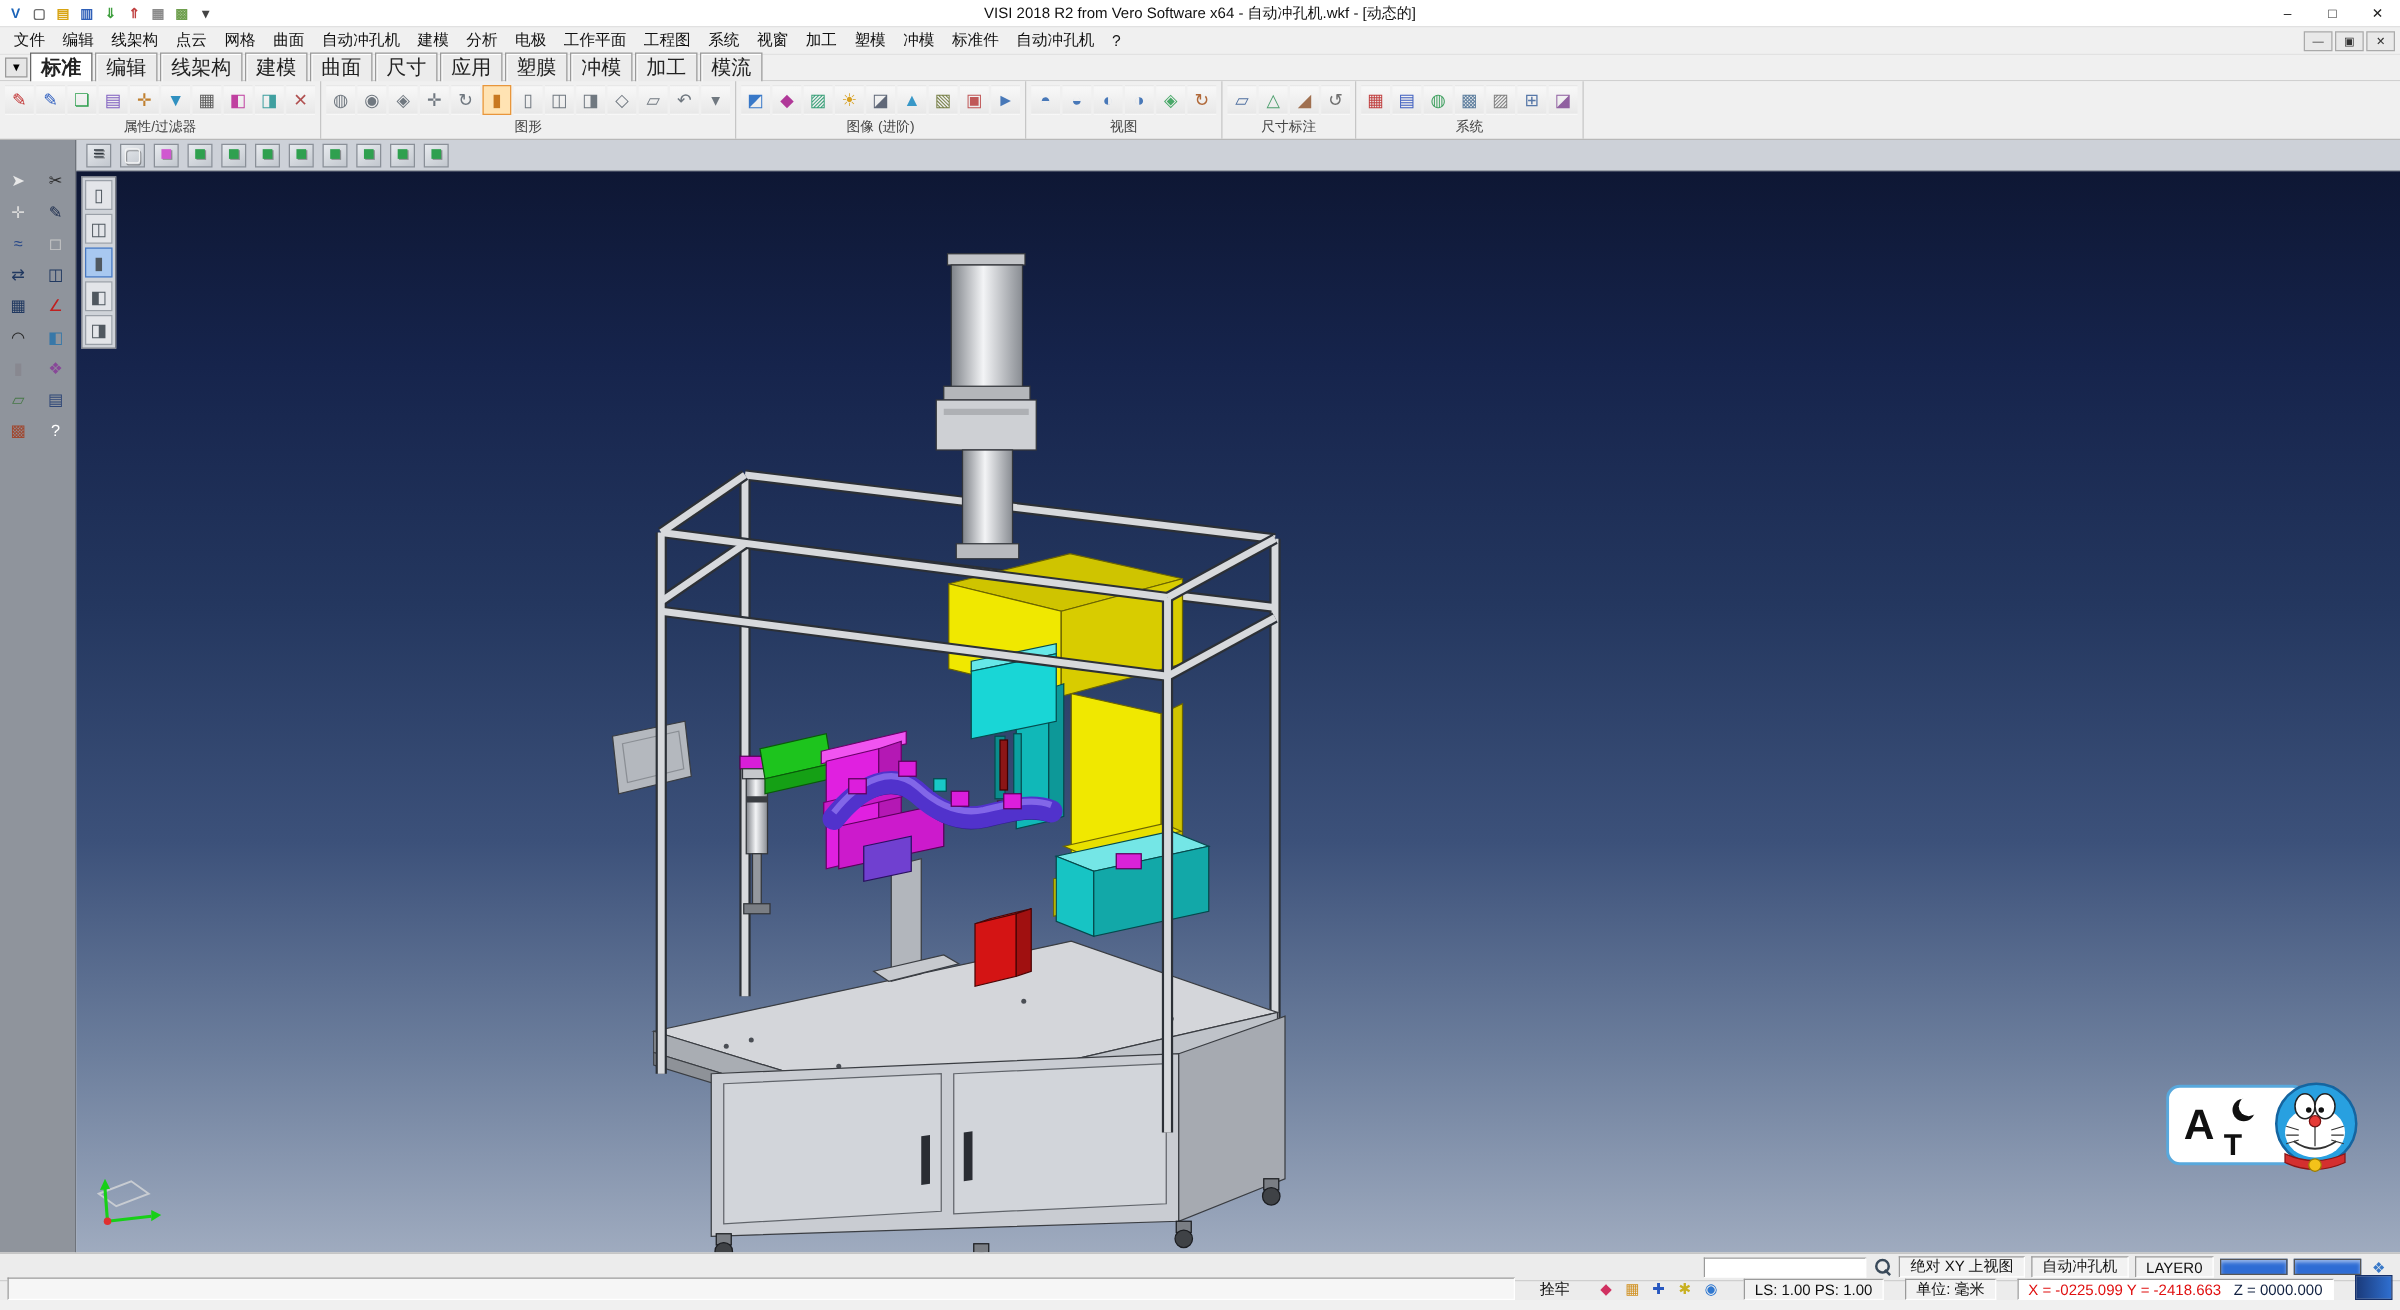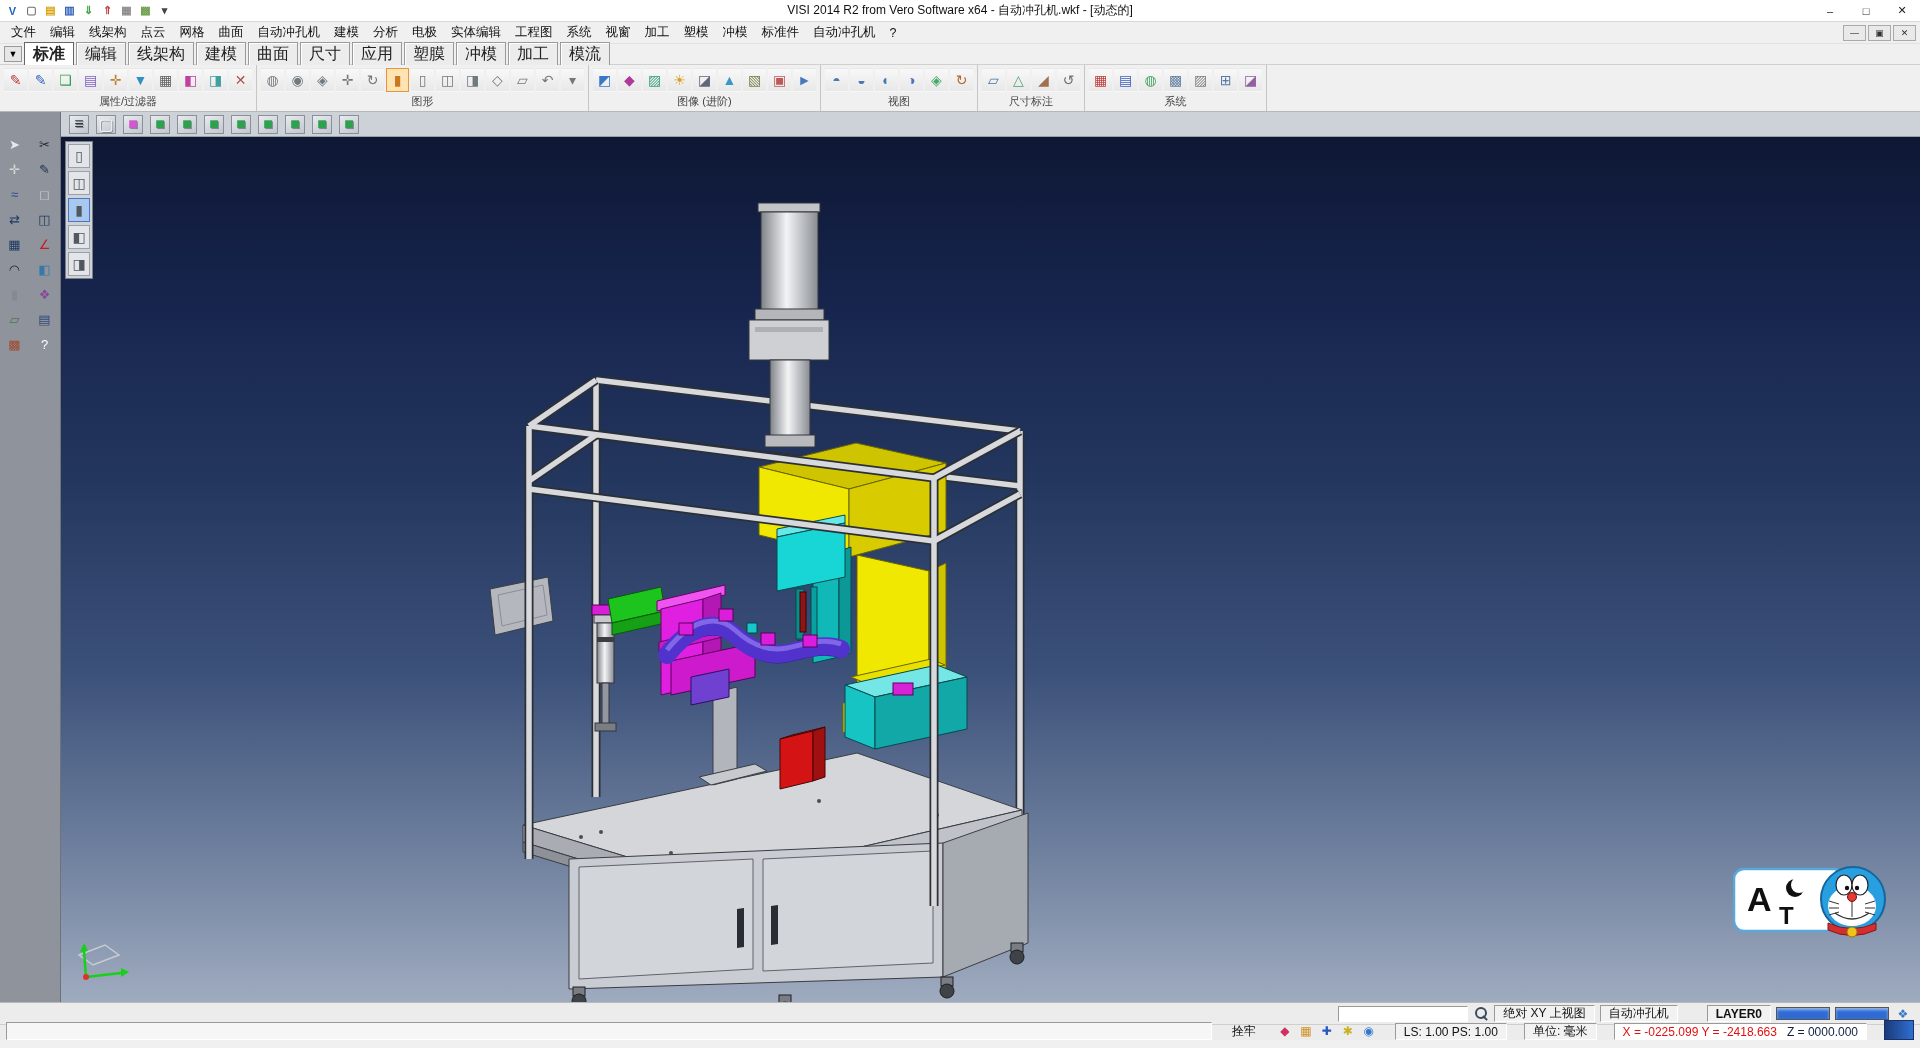--- a/index.html
+++ b/index.html
@@ -79,21 +79,21 @@
   .sb1-right { margin-left:auto; display:flex; align-items:center; gap:5px; }
   .cmd { width:130px; height:16px; border:1px solid; border-color:#9a9a9a #fff #fff #9a9a9a;
          background:#ffffff; font-size:11px; padding:0 3px; }
   .magnifier { width:16px; height:16px; position:relative; }
   .magnifier::before { content:""; position:absolute; width:8px; height:8px; border:2px solid #3a4a5a;
                        border-radius:50%; left:2px; top:1px; }
   .magnifier::after { content:""; position:absolute; width:6px; height:2px; background:#3a4a5a;
                       transform:rotate(45deg); left:9px; top:11px; }
   .sb-panel { height:17px; display:flex; align-items:center; padding:0 8px; font-size:12px; color:#111;
               border:1px solid; border-color:#9a9a9a #ffffff #ffffff #9a9a9a; background:#f2f2f2; white-space:nowrap; }
-  .sb-panel.layer { font-weight:bold;margin-left:24px; }
+  .sb-panel.layer { font-weight:normal; }
   .swatch { width:54px; height:13px; border:1px solid #555; box-shadow: inset 0 2px 3px rgba(255,255,255,0.5); }
   .sb-mini { width:18px; height:17px; display:flex; align-items:center; justify-content:center; font-size:12px; }
 
   .statusbar2 { position:absolute; top:1024px; left:0; right:0; height:16px; background:#ececec;
                 border-top:1px solid #cfcfcf; display:flex; align-items:flex-end; gap:17px; padding:0 6px; }
   .msg-panel { flex:1; height:18px; border:1px solid; border-color:#9a9a9a #fff #fff #9a9a9a; background:#f6f6f6; }
   .lock-label { font-size:12px; color:#111; padding:0 3px; white-space:nowrap; }
   .snap-icons { display:flex; gap:3px; }
   .snap-icon { width:18px; height:18px; display:flex; align-items:center; justify-content:center; font-size:12px; }
   .sb-panel.coords { background:#ffffff;margin-top:37px; }
@@ -112,42 +112,42 @@
     <div class="qa-icon" style="color: rgb(26, 99, 184);">V</div>
         <div class="qa-icon" style="color: rgb(112, 112, 112);">▢</div>
         <div class="qa-icon" style="color: rgb(216, 164, 18);">▤</div>
         <div class="qa-icon" style="color: rgb(47, 95, 184);">▥</div>
         <div class="qa-icon" style="color: rgb(63, 159, 63);">⇓</div>
         <div class="qa-icon" style="color: rgb(192, 64, 64);">⇑</div>
         <div class="qa-icon" style="color: rgb(138, 138, 138);">▦</div>
         <div class="qa-icon" style="color: rgb(111, 159, 79);">▩</div>
         <div class="qa-icon" style="color: rgb(68, 68, 68);">▾</div>
       </div>
-    <div class="title-text">VISI 2014 R2 from Vero Software x64 - 自动冲孔机.wkf - [动态的]</div>
+    <div class="title-text">VISI 2018 R2 from Vero Software x64 - 自动冲孔机.wkf - [动态的]</div>
     <div class="win-controls">
       <div class="win-btn">–</div>
       <div class="win-btn">□</div>
       <div class="win-btn">✕</div>
     </div>
   </div>
 
   <div class="menubar">
     <div class="menu-items">
 
     <div class="menu-item">文件</div>
         <div class="menu-item">编辑</div>
         <div class="menu-item">线架构</div>
         <div class="menu-item">点云</div>
         <div class="menu-item">网格</div>
         <div class="menu-item">曲面</div>
         <div class="menu-item">自动冲孔机</div>
         <div class="menu-item">建模</div>
         <div class="menu-item">分析</div>
         <div class="menu-item">电极</div>
-        <div class="menu-item">实体编辑</div>
+        <div class="menu-item">工作平面</div>
         <div class="menu-item">工程图</div>
         <div class="menu-item">系统</div>
         <div class="menu-item">视窗</div>
         <div class="menu-item">加工</div>
         <div class="menu-item">塑模</div>
         <div class="menu-item">冲模</div>
         <div class="menu-item">标准件</div>
         <div class="menu-item">自动冲孔机</div>
         <div class="menu-item">?</div>
       </div>

